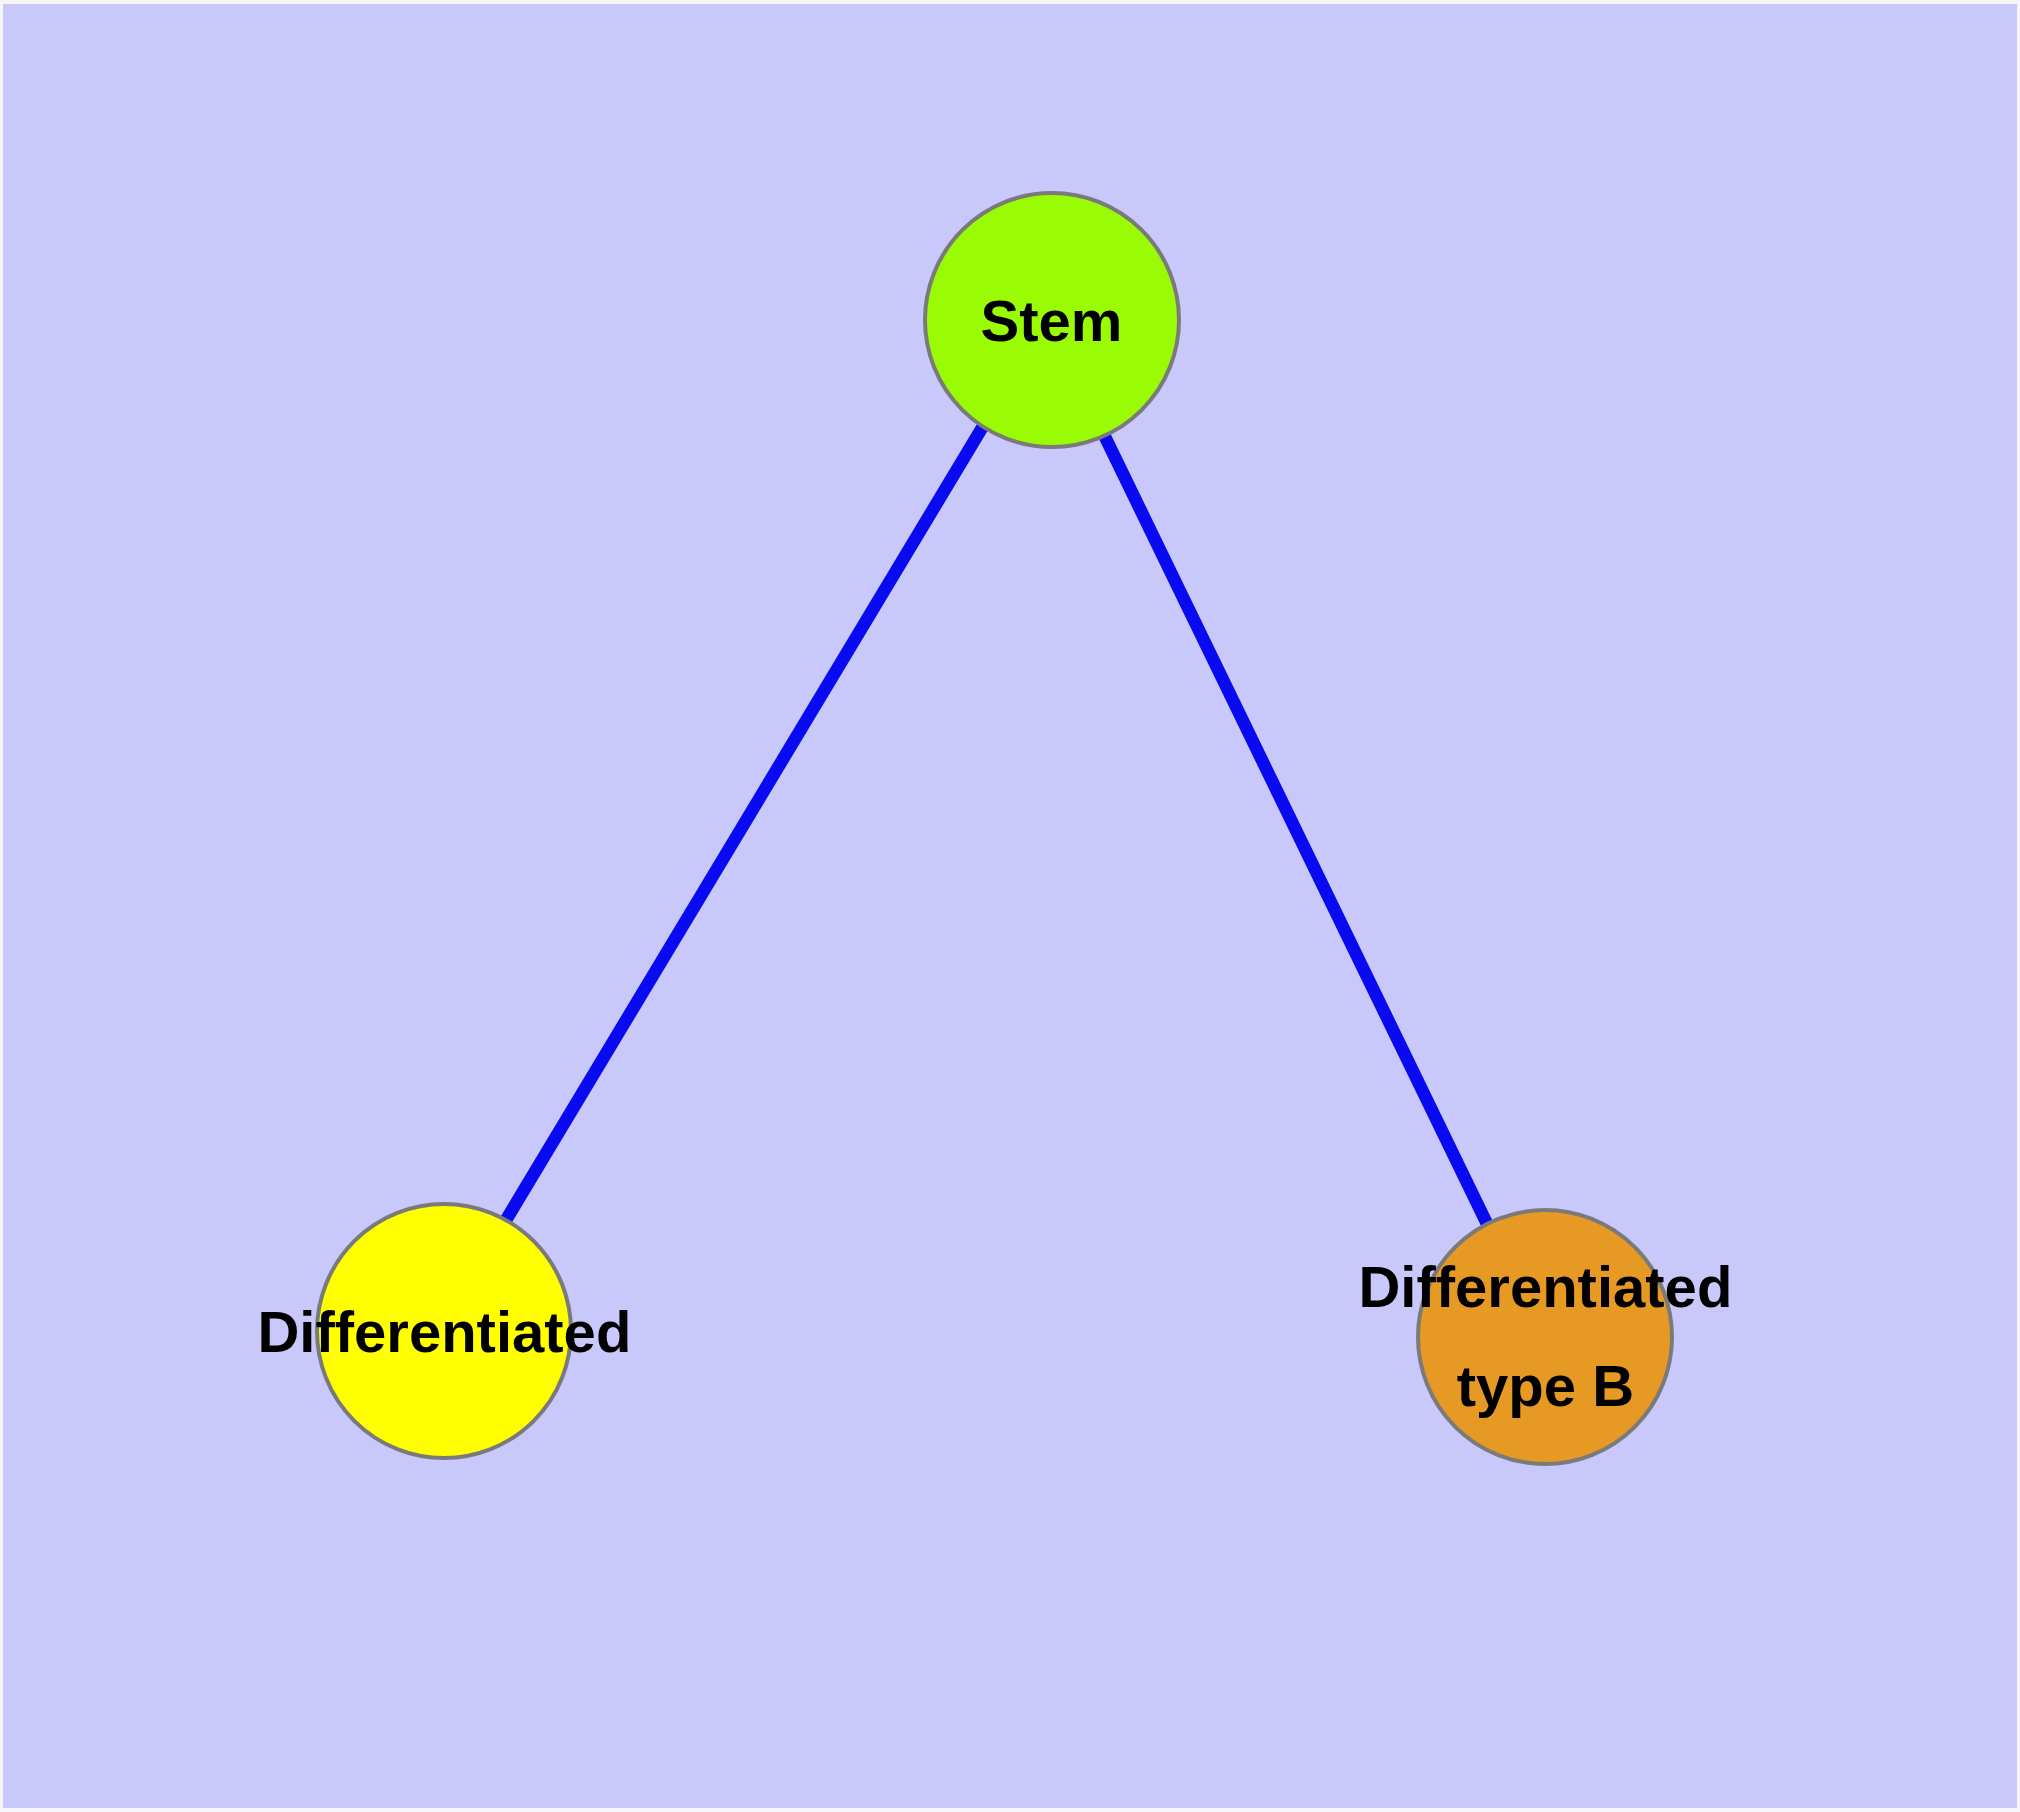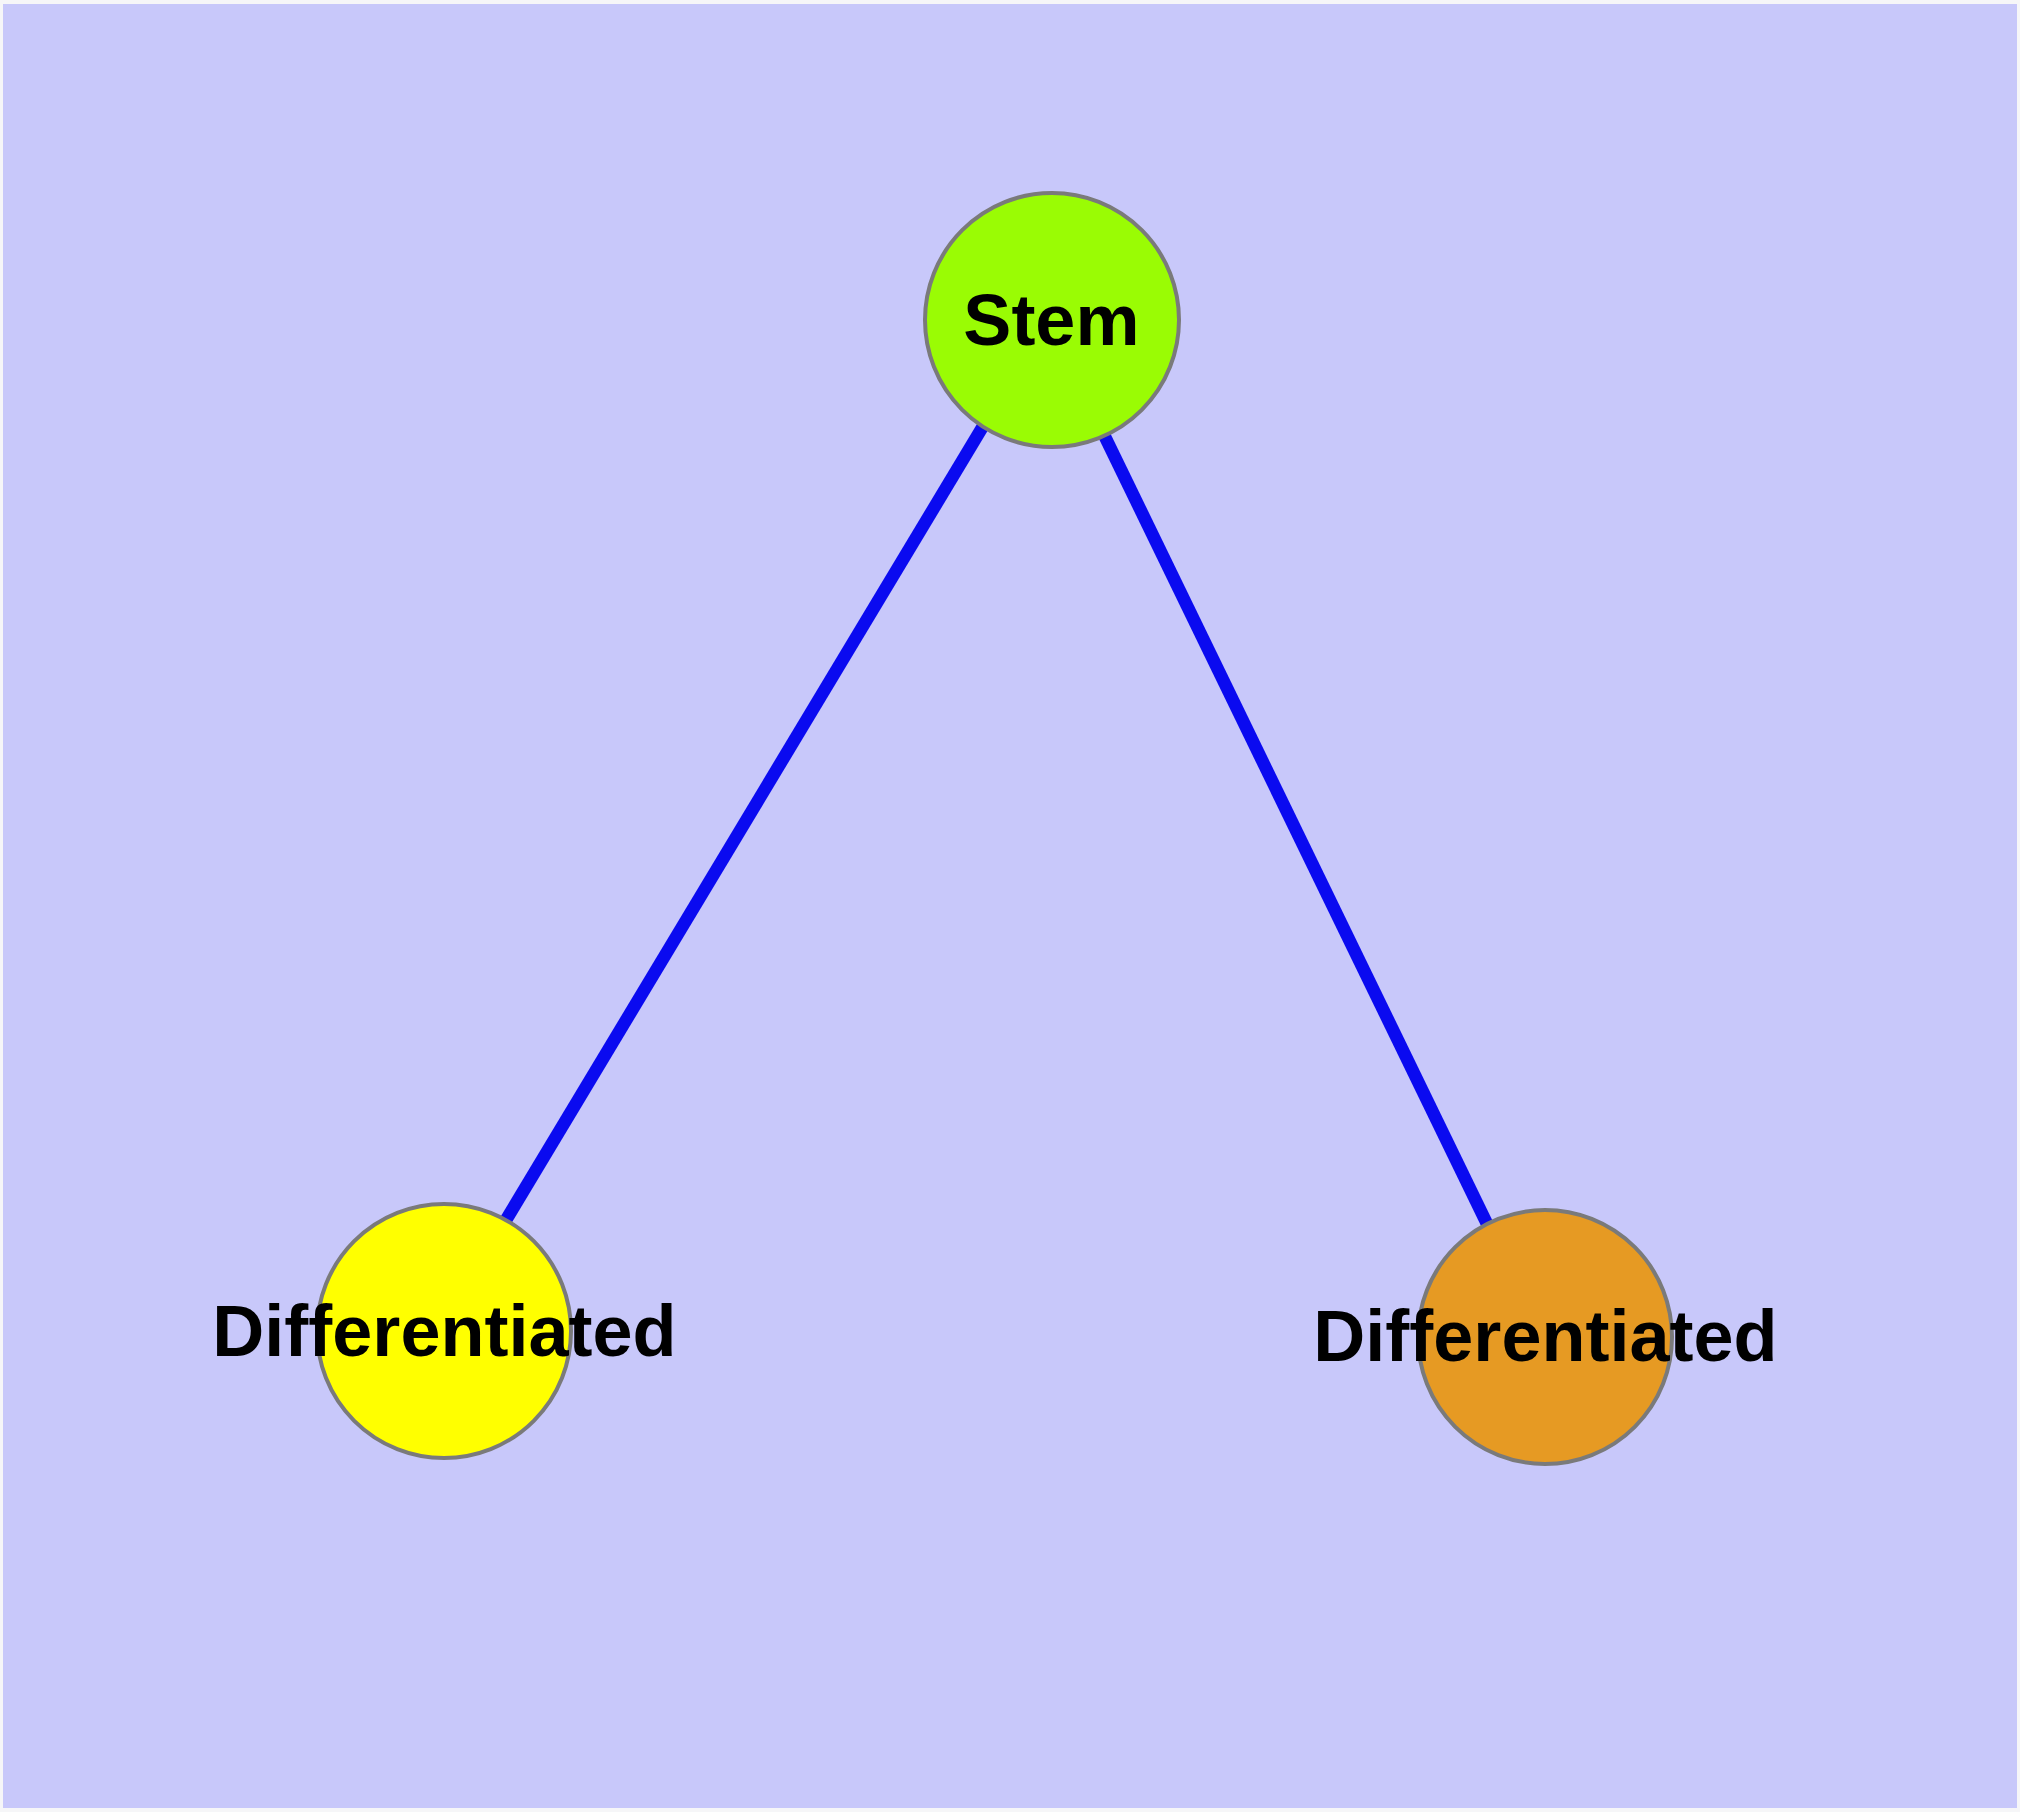--- a/index.html
+++ b/index.html
@@ -36,21 +36,21 @@
     position: absolute;
     border-radius: 50%;
     border: 4.2px solid #7a7a7a;
     box-sizing: border-box;
   }
   .node-label {
     position: absolute;
     transform: translate(-50%, -50%);
     text-align: center;
     font-weight: bold;
-    font-size: 72px;
+    font-size: 58px;
     line-height: 99px;
     color: #000000;
     white-space: nowrap;
     pointer-events: none;
   }
 </style>
 </head>
 <body>
 
 <div class="viewport" style="background: rgb(246, 246, 248);">
@@ -66,17 +66,18 @@
     <div class="node" style="left: 1413px; top: 1204px; width: 258px; height: 258px; background: rgb(230, 154, 35); border-color: rgb(122, 122, 122);"></div>
 
     <div class="node-label" style="left: 1048px; top: 316px;">
       <div>Stem</div>
     </div>
     <div class="node-label" style="left: 441px; top: 1327px;">
       <div>Differentiated</div>
     </div>
     <div class="node-label" style="left: 1542px; top: 1332px;">
       <div>Differentiated</div>
+      <div>type B</div>
     </div>
 
   </div>
 </div>
 
 
 </body></html>

